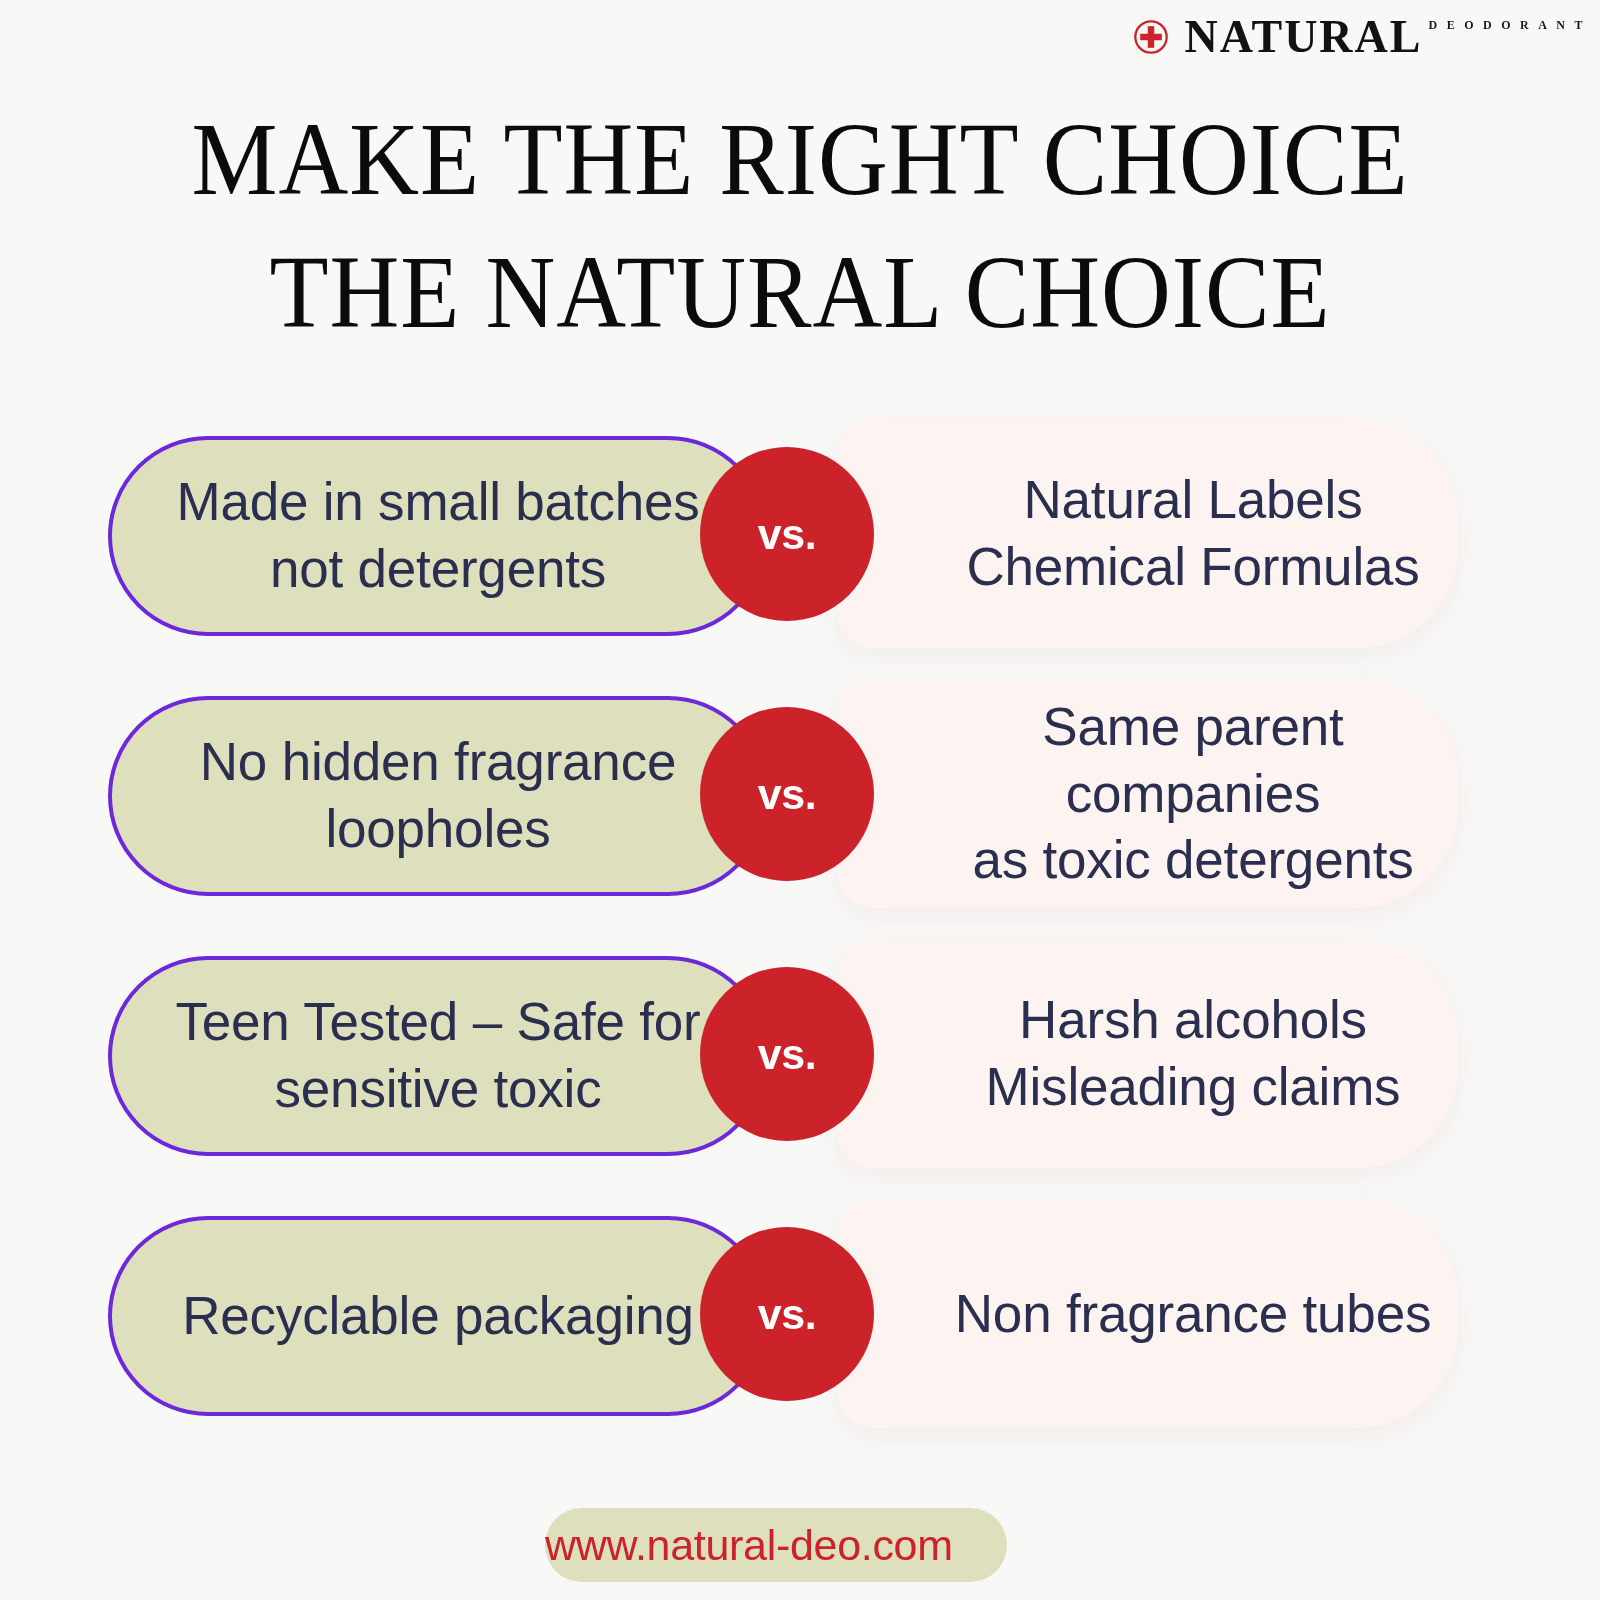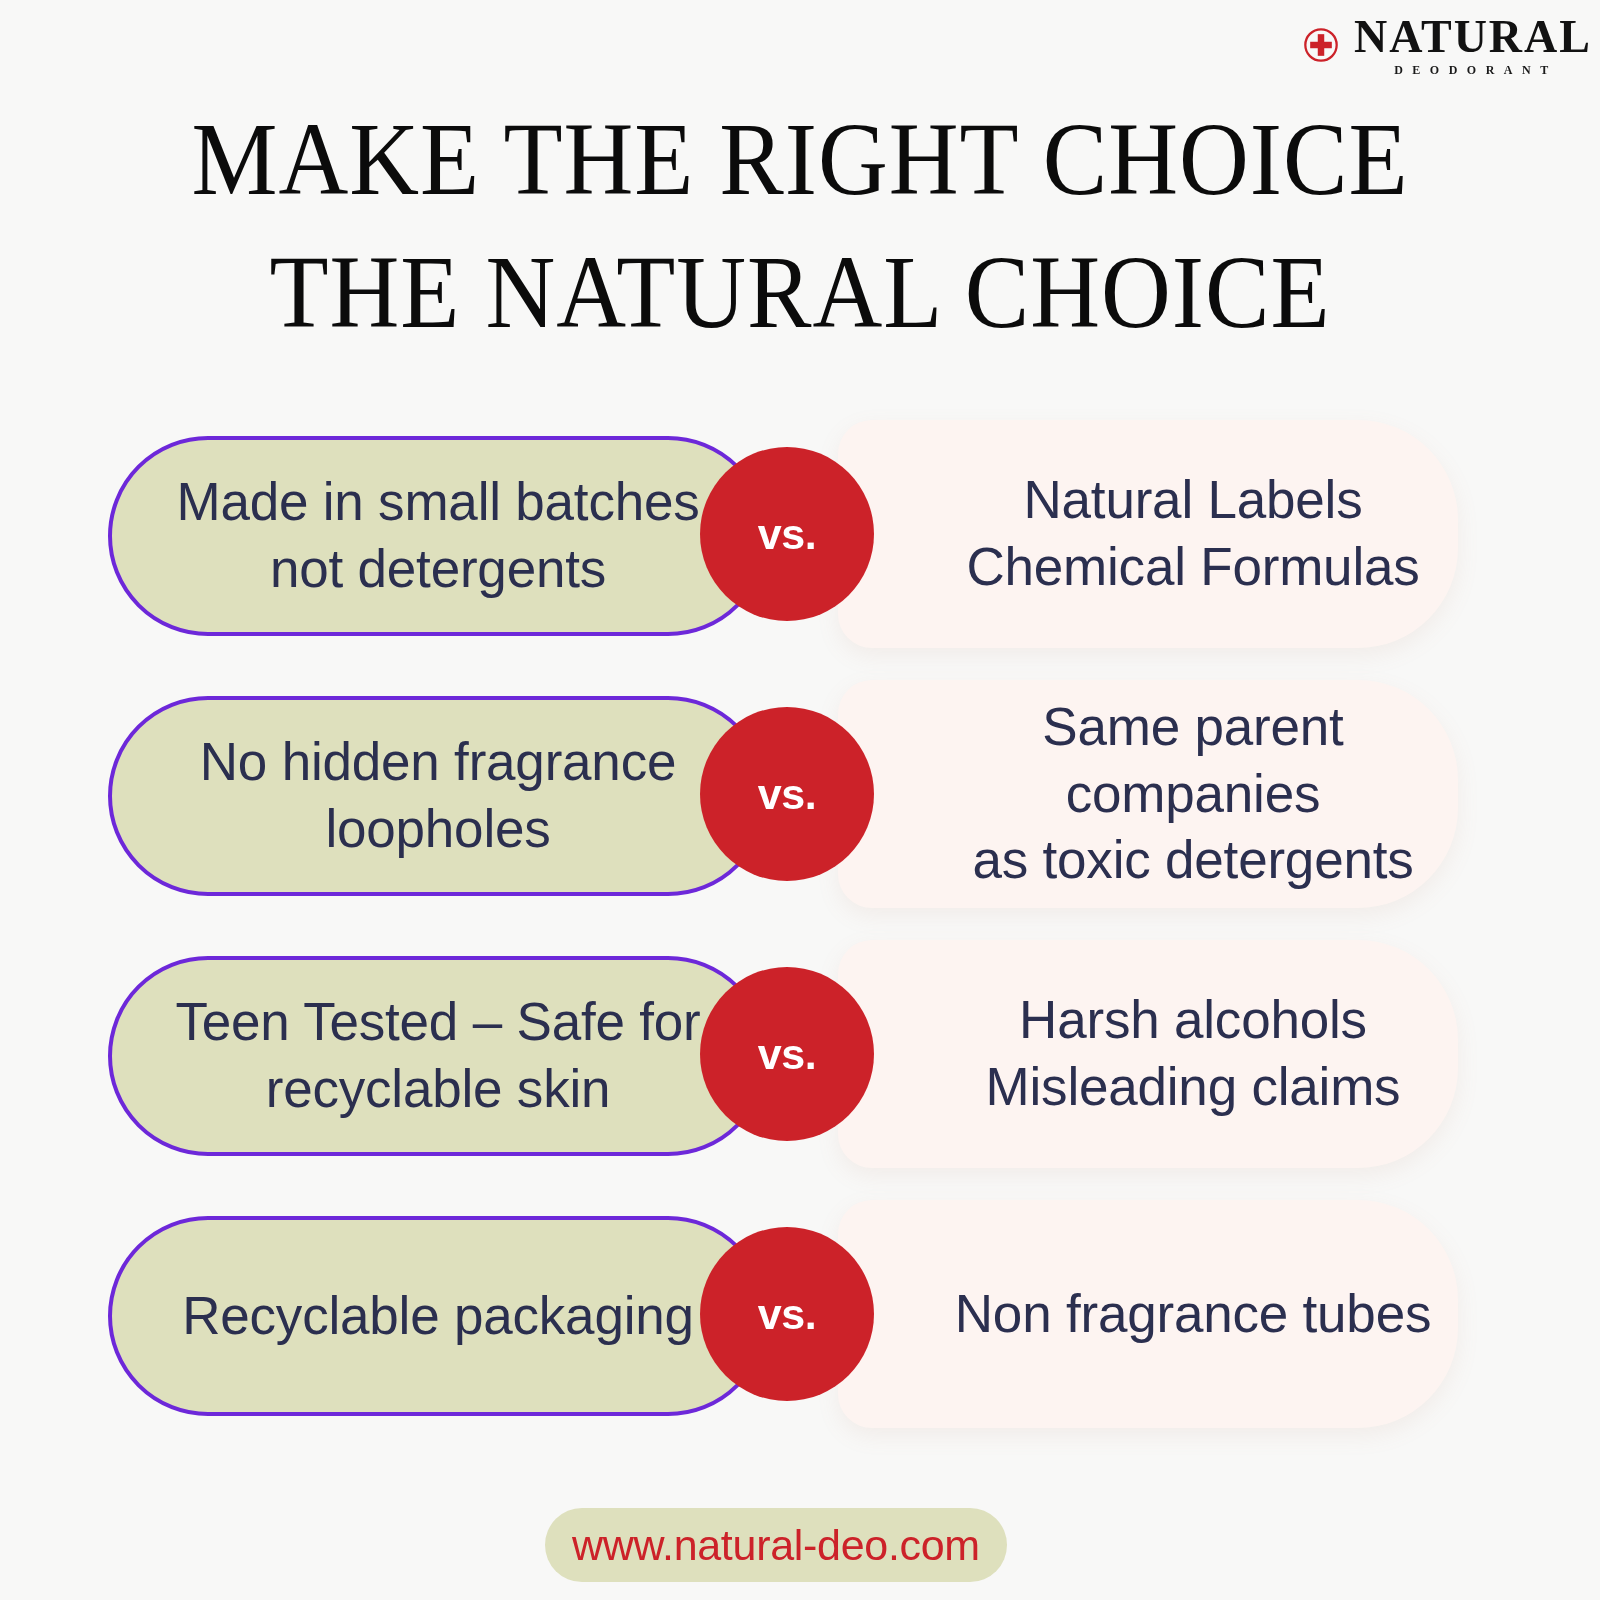--- a/index.html
+++ b/index.html
@@ -25,21 +25,21 @@
     gap: 14px;
   }
   .logo-mark {
     width: 38px;
     height: 38px;
     flex: 0 0 auto;
     display: block;
   }
   .logo-text {
     display: flex;
-    flex-direction: column;
+    flex-direction: row;
     align-items: stretch;
     line-height: 1;
   }
   .logo-word {
     font-family: "Liberation Serif", serif;
     font-size: 46px;
     font-weight: 700;
     letter-spacing: 2px;
     color: #121212;
     line-height: 0.98;
@@ -159,21 +159,21 @@
   .footer-pill {
     position: absolute;
     left: 545px;
     top: 1508px;
     width: 462px;
     height: 74px;
     background: #dee0bd;
     border-radius: 37px;
     display: flex;
     align-items: center;
-    justify-content: center;
+    justify-content: flex-start;
     color: #cc2229;
     font-size: 43px;
     letter-spacing: -0.3px;
   }
 </style>
 </head>
 <body>
 
 <div class="logo">
   <svg class="logo-mark" viewBox="0 0 40 40">
@@ -224,21 +224,21 @@
 
   <div class="row">
     <div class="pane-right">
       <div class="pane-right-text">
         <span class="line">Harsh alcohols</span>
         <span class="line">Misleading claims</span>
       </div>
     </div>
     <div class="pane-left">
       <span class="line">Teen Tested – Safe for</span>
-      <span class="line">recyclable skin</span>
+      <span class="line">sensitive toxic</span>
     </div>
     <div class="vs-badge">vs.</div>
   </div>
 
   <div class="row">
     <div class="pane-right">
       <div class="pane-right-text">
         <span class="line">Non fragrance tubes</span>
       </div>
     </div>

